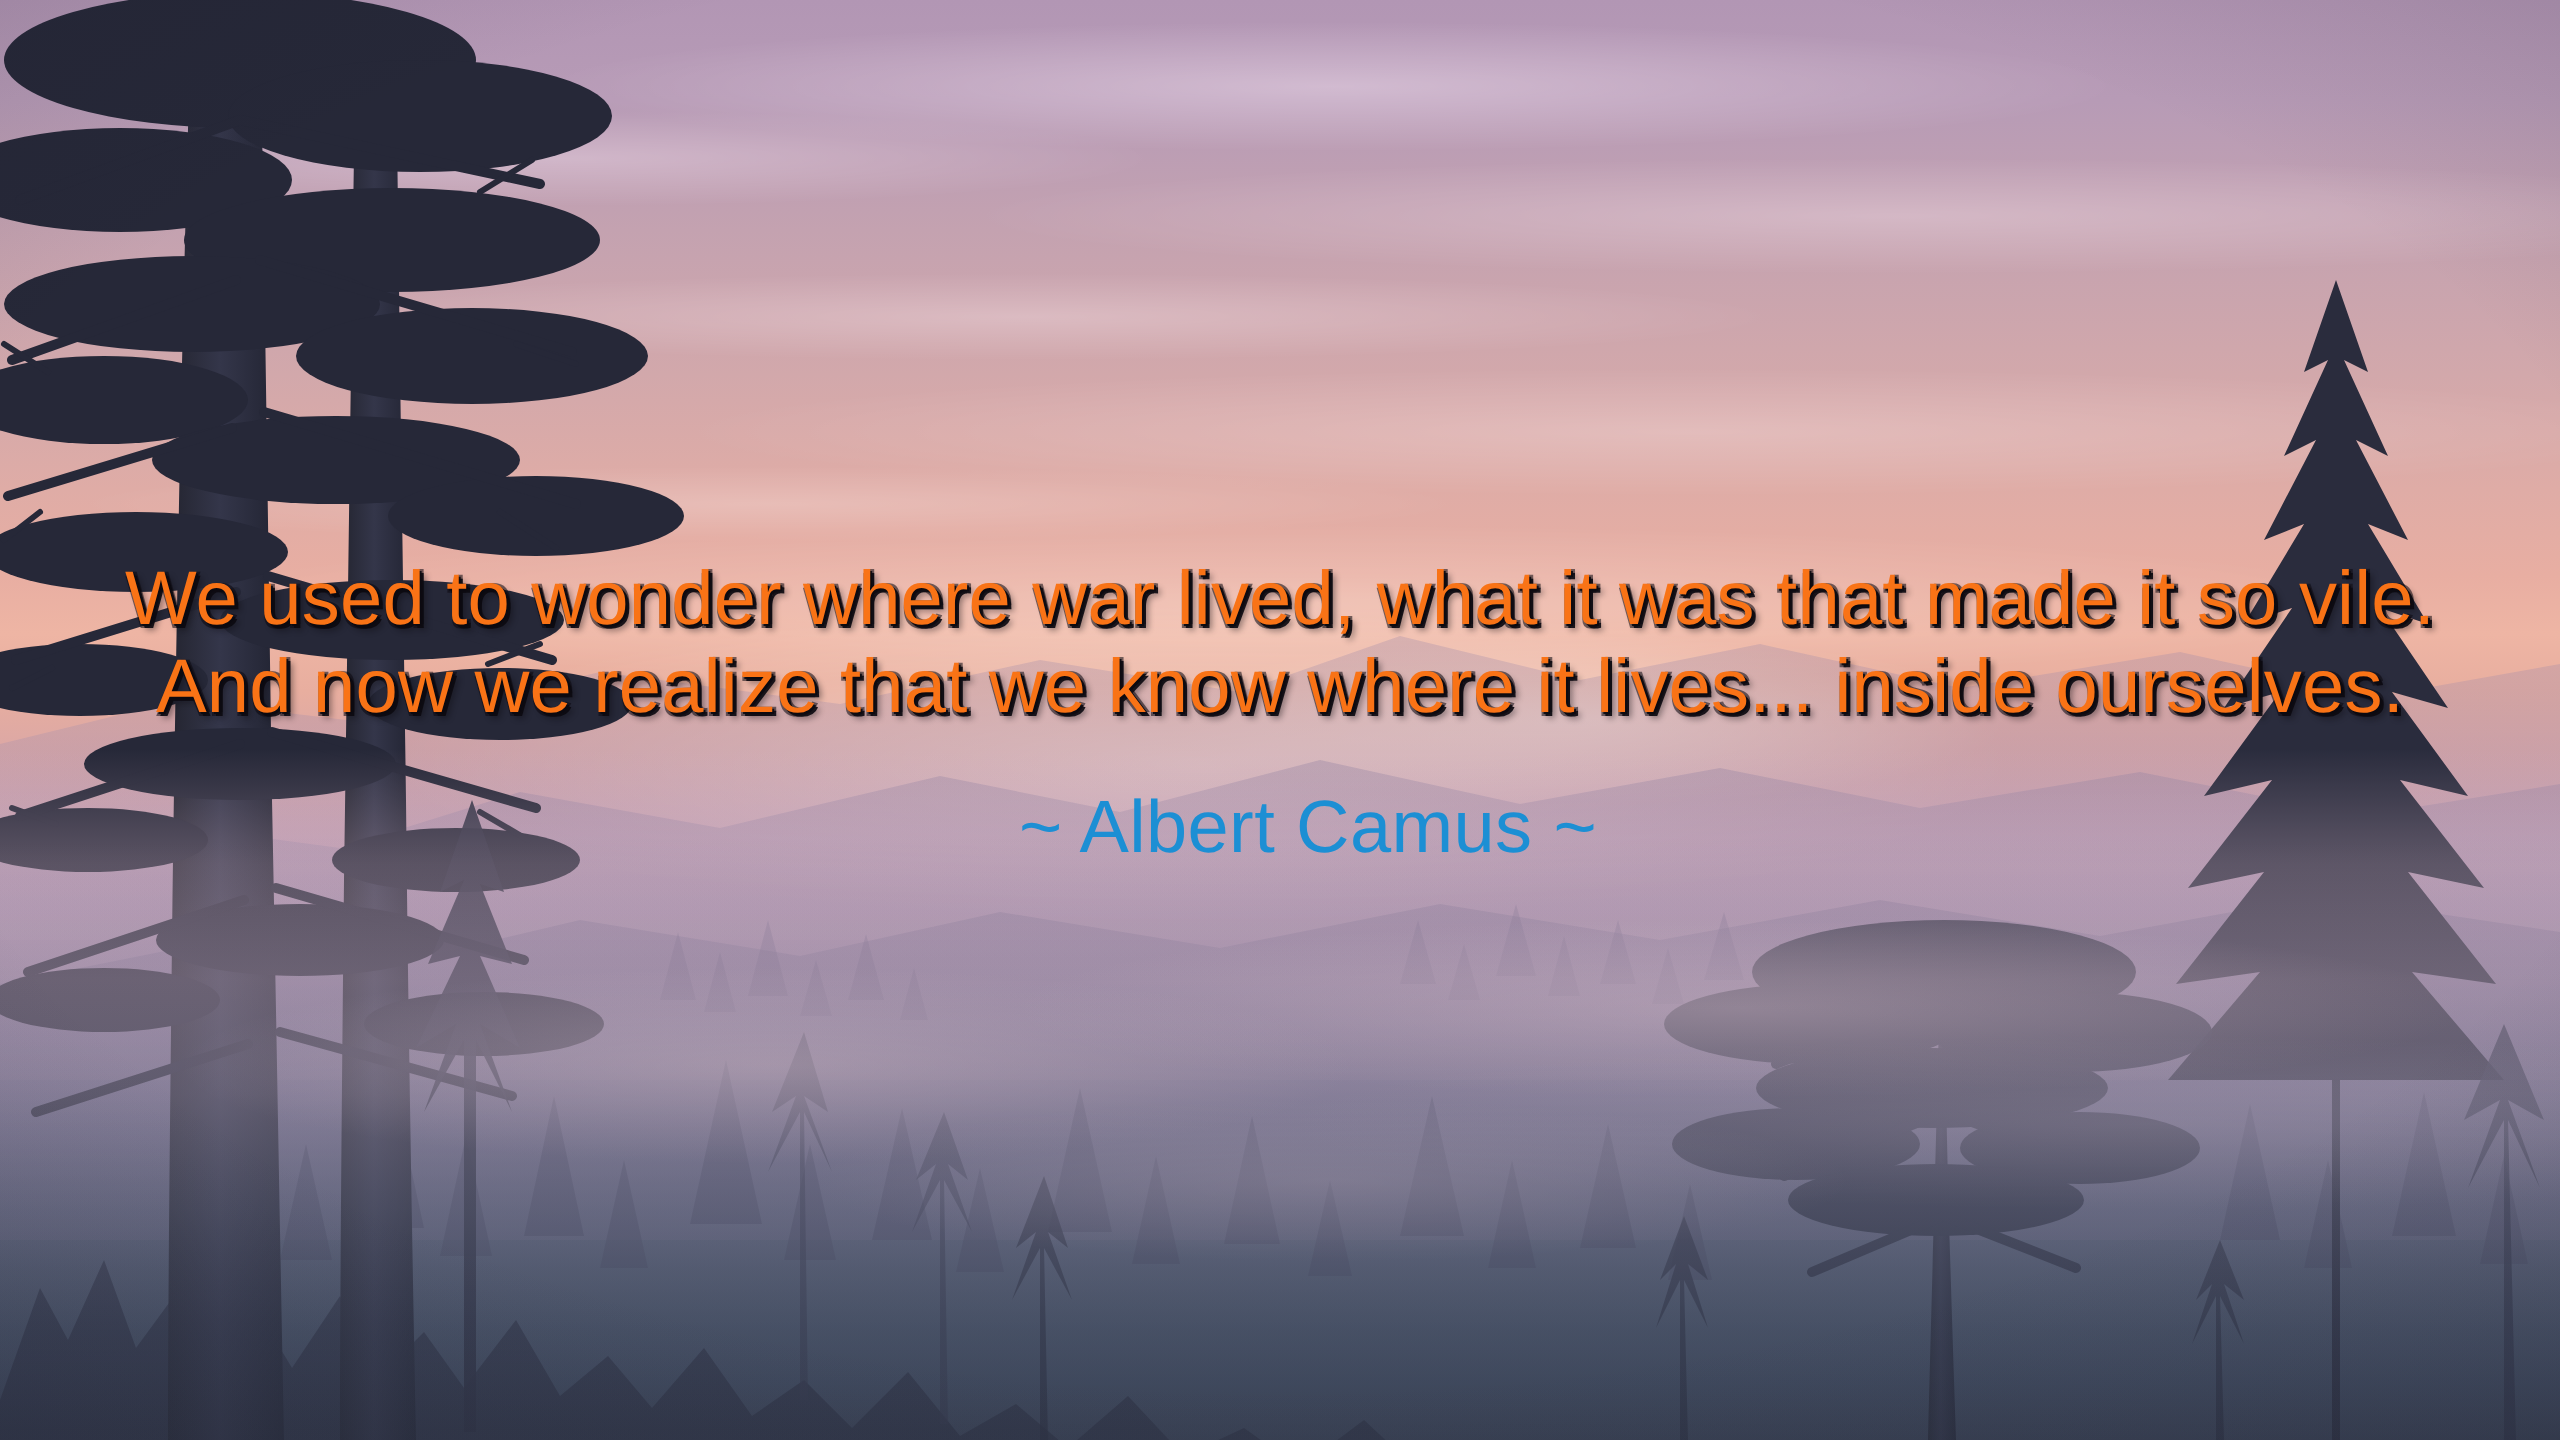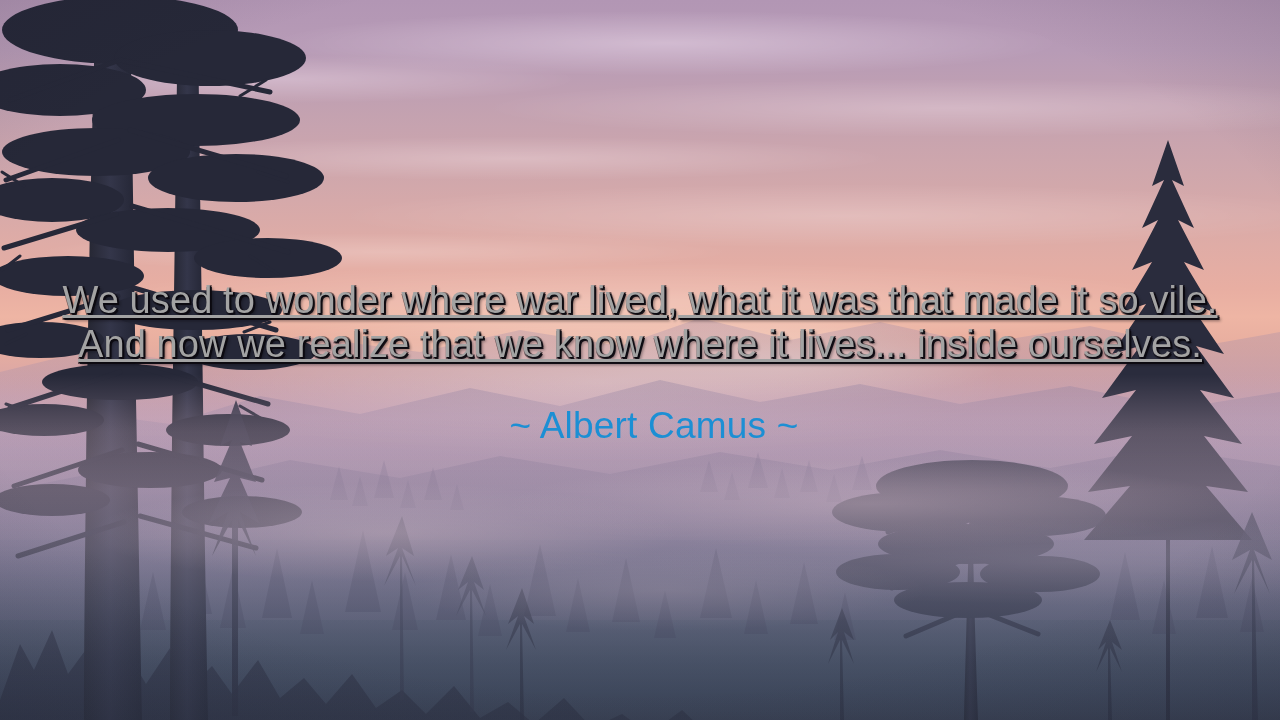--- a/index.html
+++ b/index.html
@@ -106,32 +106,31 @@
     position: absolute;
     left: 0; right: 0;
     top: 278px;
     text-align: center;
   }
   .quote-text {
     margin: 0 auto;
     width: 1160px;
     font-size: 38px;
     line-height: 44px;
-    color: #a3a3a3;
+    color: #f97316;
     letter-spacing: .1px;
     text-shadow:
       2px 2px 0 rgba(12,10,16,.92),
       1px 1px 0 rgba(12,10,16,.92),
       2px 0 0 rgba(12,10,16,.55),
       0 2px 0 rgba(12,10,16,.55),
       3px 3px 3px rgba(10,8,14,.45);
-    text-decoration: underline;
   }
   .quote-author {
-    margin: 38px auto 0;
+    margin: 26px auto 0;
     font-size: 37px;
     line-height: 44px;
     color: #1c8fd4;
     letter-spacing: .2px;
     padding-left: 28px;
   }
 </style>
 </head>
 <body>
 

